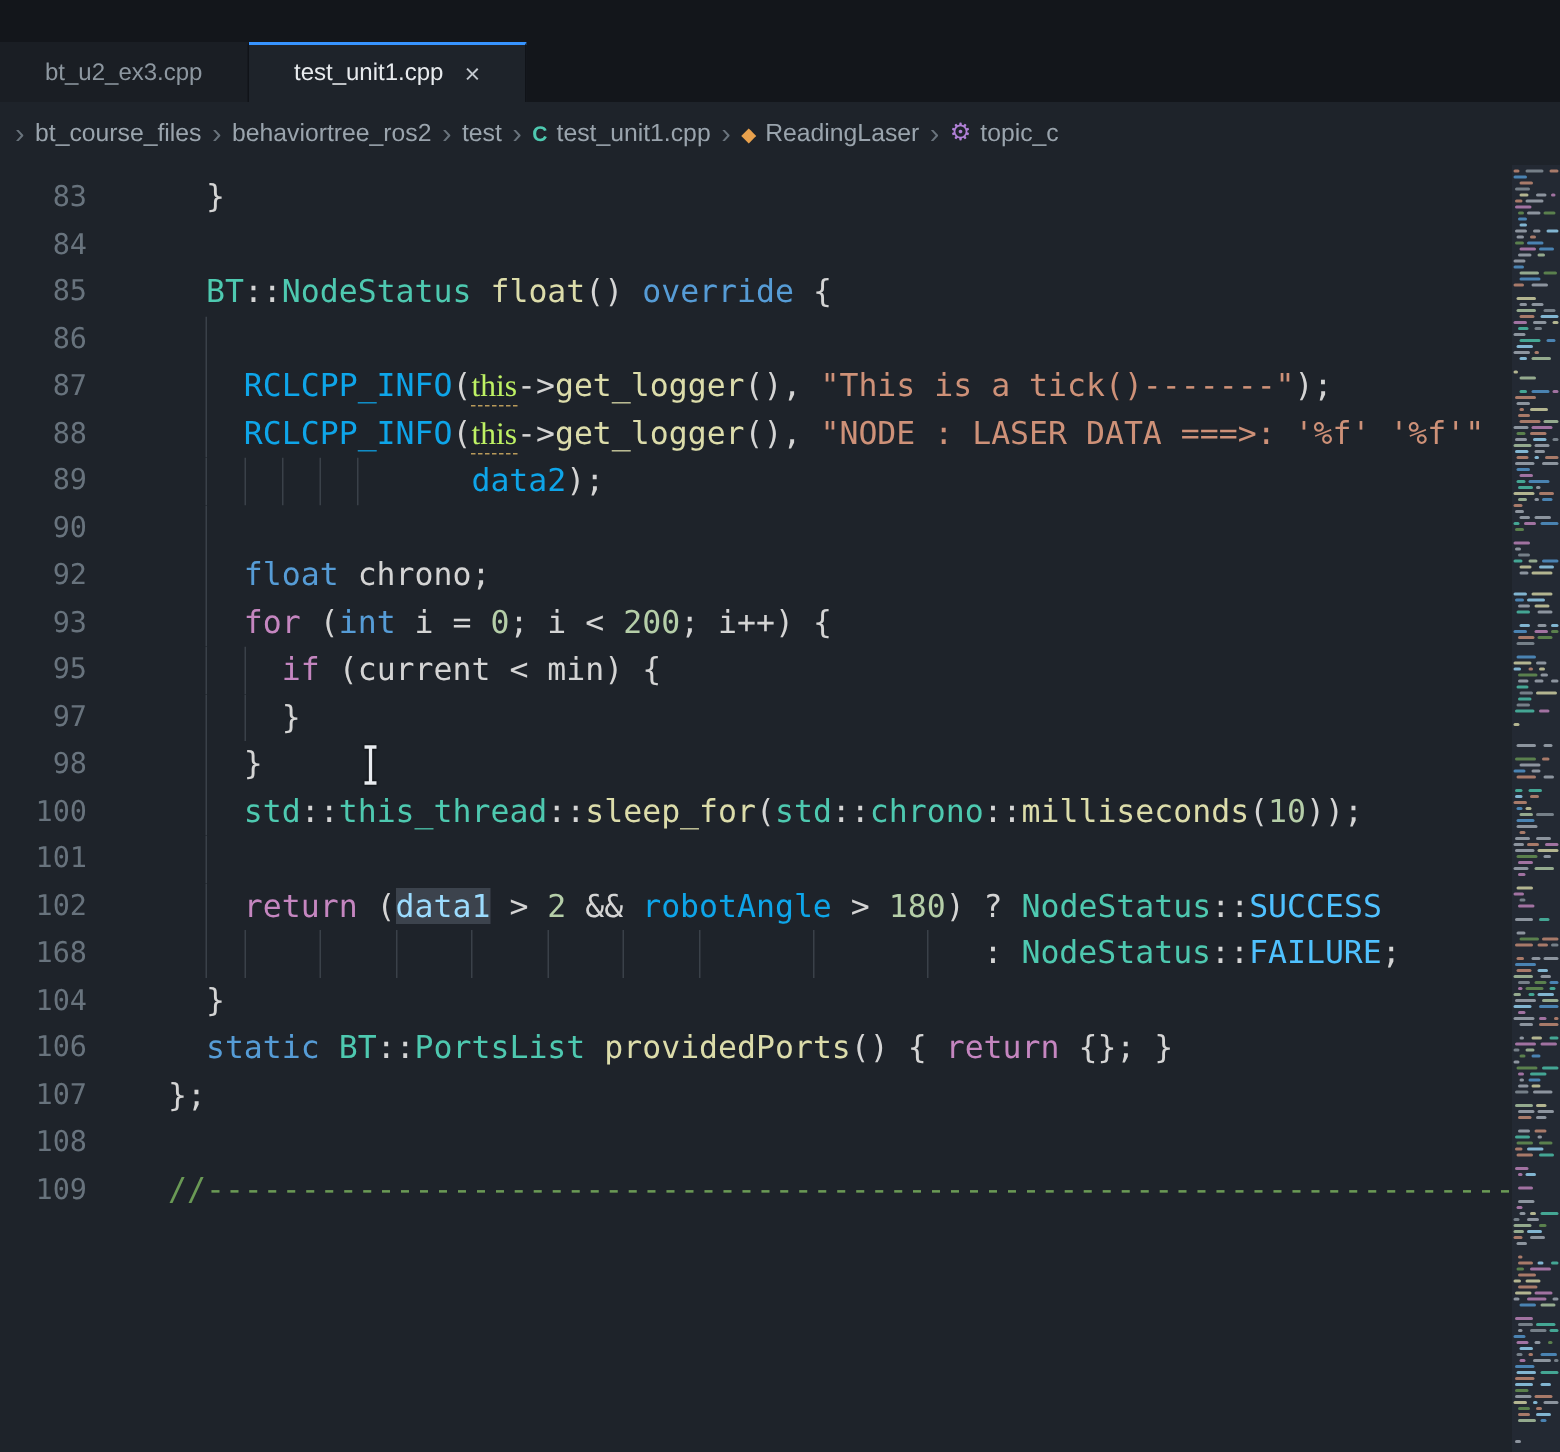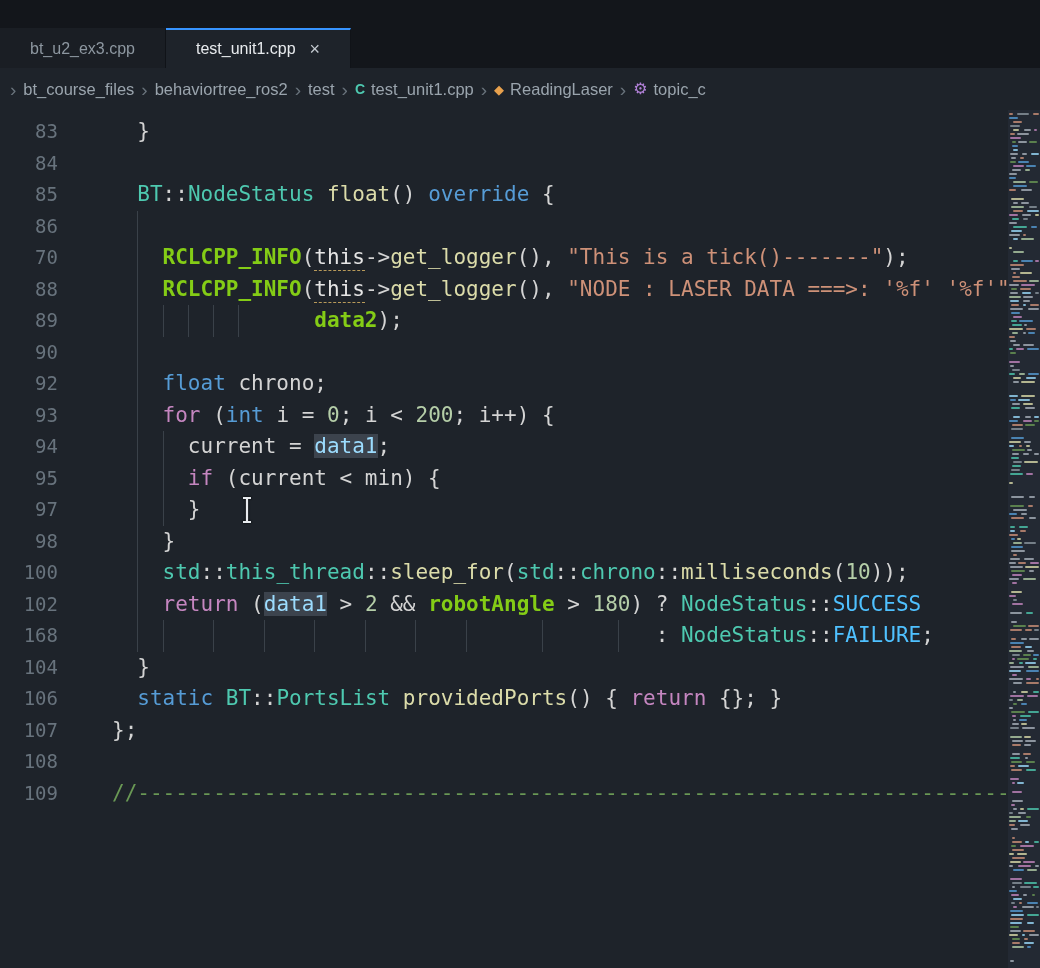--- a/index.html
+++ b/index.html
@@ -39,24 +39,24 @@
            padding-left:54px; white-space:pre; color:#d4d4d4; }
   .guide { position:absolute; top:0; bottom:0; width:1px; background:#3a4149; }
 
   .tk-p { color:#d4d4d4; }
   .tk-k { color:#569cd6; }                 
   .tk-c { color:#c586c0; }                 
   .tk-t { color:#4ec9b0; }                 
   .tk-f { color:#dcdcaa; }                 
   .tk-s { color:#ce9178; }                 
   .tk-n { color:#b5cea8; }                 
-  .tk-v { color:#84cc16;font-weight:bold; }                 
+  .tk-v { color:#0ea5e9; }                 
   .tk-e { color:#4fc1ff; }                 
   .tk-m { color:#6a9955; }                 
-  .tk-th { color:#e5e5e5; border-bottom:1px dashed #b89a5a; padding-bottom:1px; }
+  .tk-th { color:#bef264; border-bottom:1px dashed #b89a5a; padding-bottom:1px;font-family:Liberation Serif, serif; }
   .tk-hl { color:#9cdcfe; background:#3c434d; }
 
   
   .minimap { flex:none; width:32px; position:relative; background:#232933; overflow:hidden; }
   .mm { position:absolute; height:2px; opacity:.78; border-radius:1px; }
 
   
   .ibeam { position:absolute; left:240px; top:386px; width:14px; height:28px; z-index:5;
            filter:drop-shadow(0 0 1px #000); pointer-events:none; }
 </style>
@@ -117,21 +117,21 @@
       </div>
       <div class="line">
         <span class="lnum">85</span>
         <span class="ltext"><span class="tk-p">  </span><span class="tk-t">BT</span><span class="tk-p">::</span><span class="tk-t">NodeStatus</span><span class="tk-p"> </span><span class="tk-f">float</span><span class="tk-p">() </span><span class="tk-k">override</span><span class="tk-p"> {</span></span>
       </div>
       <div class="line">
         <span class="lnum">86</span>
         <span class="ltext"><i class="guide" style="left: calc(2ch + 54px);"></i><span class="tk-p"></span></span>
       </div>
       <div class="line">
-        <span class="lnum">70</span>
+        <span class="lnum">87</span>
         <span class="ltext"><i class="guide" style="left: calc(2ch + 54px);"></i><span class="tk-p">    </span><span class="tk-v">RCLCPP_INFO</span><span class="tk-p">(</span><span class="tk-th">this</span><span class="tk-p">-&gt;</span><span class="tk-f">get_logger</span><span class="tk-p">(), </span><span class="tk-s">"This is a tick()-------"</span><span class="tk-p">);</span></span>
       </div>
       <div class="line">
         <span class="lnum">88</span>
         <span class="ltext"><i class="guide" style="left: calc(2ch + 54px);"></i><span class="tk-p">    </span><span class="tk-v">RCLCPP_INFO</span><span class="tk-p">(</span><span class="tk-th">this</span><span class="tk-p">-&gt;</span><span class="tk-f">get_logger</span><span class="tk-p">(), </span><span class="tk-s">"NODE : LASER DATA ===&gt;: '%f' '%f'"</span></span>
       </div>
       <div class="line">
         <span class="lnum">89</span>
         <span class="ltext"><i class="guide" style="left: calc(2ch + 54px);"></i><i class="guide" style="left: calc(4ch + 54px);"></i><i class="guide" style="left: calc(6ch + 54px);"></i><i class="guide" style="left: calc(8ch + 54px);"></i><i class="guide" style="left: calc(10ch + 54px);"></i><span class="tk-p">                </span><span class="tk-v">data2</span><span class="tk-p">);</span></span>
       </div>
@@ -141,38 +141,38 @@
       </div>
       <div class="line">
         <span class="lnum">92</span>
         <span class="ltext"><i class="guide" style="left: calc(2ch + 54px);"></i><span class="tk-p">    </span><span class="tk-k">float</span><span class="tk-p"> chrono;</span></span>
       </div>
       <div class="line">
         <span class="lnum">93</span>
         <span class="ltext"><i class="guide" style="left: calc(2ch + 54px);"></i><span class="tk-p">    </span><span class="tk-c">for</span><span class="tk-p"> (</span><span class="tk-k">int</span><span class="tk-p"> i = </span><span class="tk-n">0</span><span class="tk-p">; i &lt; </span><span class="tk-n">200</span><span class="tk-p">; i++) {</span></span>
       </div>
       <div class="line">
-        <span class="lnum">94</span>
-        <span class="ltext"><i class="guide" style="left: calc(2ch + 54px);"></i><i class="guide" style="left: calc(4ch + 54px);"></i><span class="tk-p">      current = </span><span class="tk-hl">data1</span><span class="tk-p">;</span></span>
-      </div>
-      <div class="line">
         <span class="lnum">95</span>
         <span class="ltext"><i class="guide" style="left: calc(2ch + 54px);"></i><i class="guide" style="left: calc(4ch + 54px);"></i><span class="tk-p">      </span><span class="tk-c">if</span><span class="tk-p"> (current &lt; min) {</span></span>
       </div>
       <div class="line">
         <span class="lnum">97</span>
         <span class="ltext"><i class="guide" style="left: calc(2ch + 54px);"></i><i class="guide" style="left: calc(4ch + 54px);"></i><span class="tk-p">      }</span></span>
       </div>
       <div class="line">
         <span class="lnum">98</span>
         <span class="ltext"><i class="guide" style="left: calc(2ch + 54px);"></i><span class="tk-p">    }</span></span>
       </div>
       <div class="line">
         <span class="lnum">100</span>
         <span class="ltext"><i class="guide" style="left: calc(2ch + 54px);"></i><span class="tk-p">    </span><span class="tk-t">std</span><span class="tk-p">::</span><span class="tk-t">this_thread</span><span class="tk-p">::</span><span class="tk-f">sleep_for</span><span class="tk-p">(</span><span class="tk-t">std</span><span class="tk-p">::</span><span class="tk-t">chrono</span><span class="tk-p">::</span><span class="tk-f">milliseconds</span><span class="tk-p">(</span><span class="tk-n">10</span><span class="tk-p">));</span></span>
+      </div>
+      <div class="line">
+        <span class="lnum">101</span>
+        <span class="ltext"><i class="guide" style="left: calc(2ch + 54px);"></i><span class="tk-p"></span></span>
       </div>
       <div class="line">
         <span class="lnum">102</span>
         <span class="ltext"><i class="guide" style="left: calc(2ch + 54px);"></i><span class="tk-p">    </span><span class="tk-c">return</span><span class="tk-p"> (</span><span class="tk-hl">data1</span><span class="tk-p"> &gt; </span><span class="tk-n">2</span><span class="tk-p"> &amp;&amp; </span><span class="tk-v">robotAngle</span><span class="tk-p"> &gt; </span><span class="tk-n">180</span><span class="tk-p">) ? </span><span class="tk-t">NodeStatus</span><span class="tk-p">::</span><span class="tk-e">SUCCESS</span></span>
       </div>
       <div class="line">
         <span class="lnum">168</span>
         <span class="ltext"><i class="guide" style="left: calc(2ch + 54px);"></i><i class="guide" style="left: calc(4ch + 54px);"></i><i class="guide" style="left: calc(8ch + 54px);"></i><i class="guide" style="left: calc(12ch + 54px);"></i><i class="guide" style="left: calc(16ch + 54px);"></i><i class="guide" style="left: calc(20ch + 54px);"></i><i class="guide" style="left: calc(24ch + 54px);"></i><i class="guide" style="left: calc(28ch + 54px);"></i><i class="guide" style="left: calc(34ch + 54px);"></i><i class="guide" style="left: calc(40ch + 54px);"></i><span class="tk-p">                                           </span><span class="tk-p">: </span><span class="tk-t">NodeStatus</span><span class="tk-p">::</span><span class="tk-e">FAILURE</span><span class="tk-p">;</span></span>
       </div>
       <div class="line">

